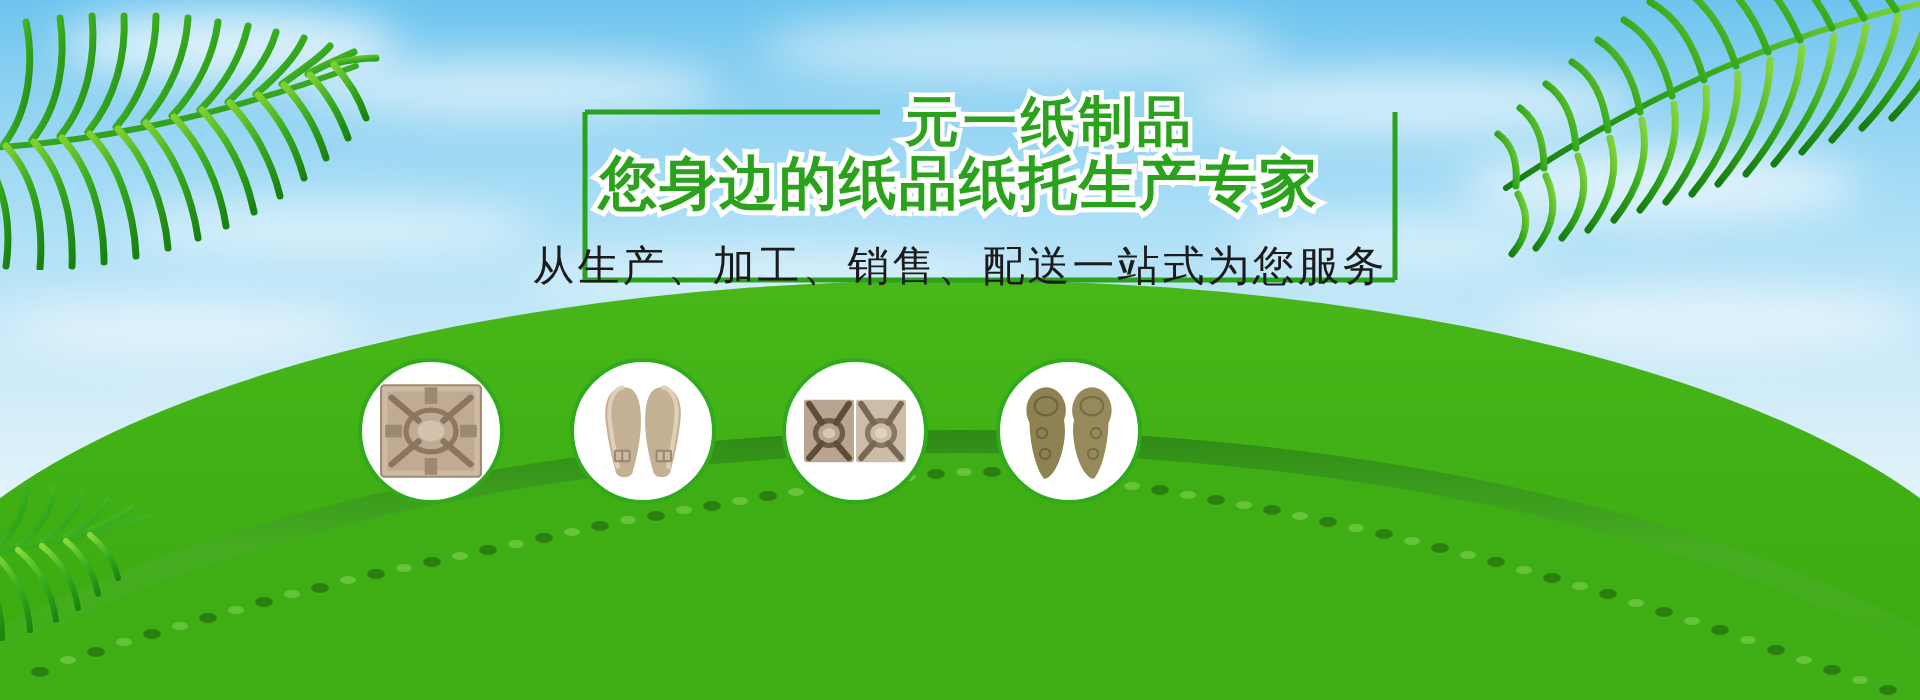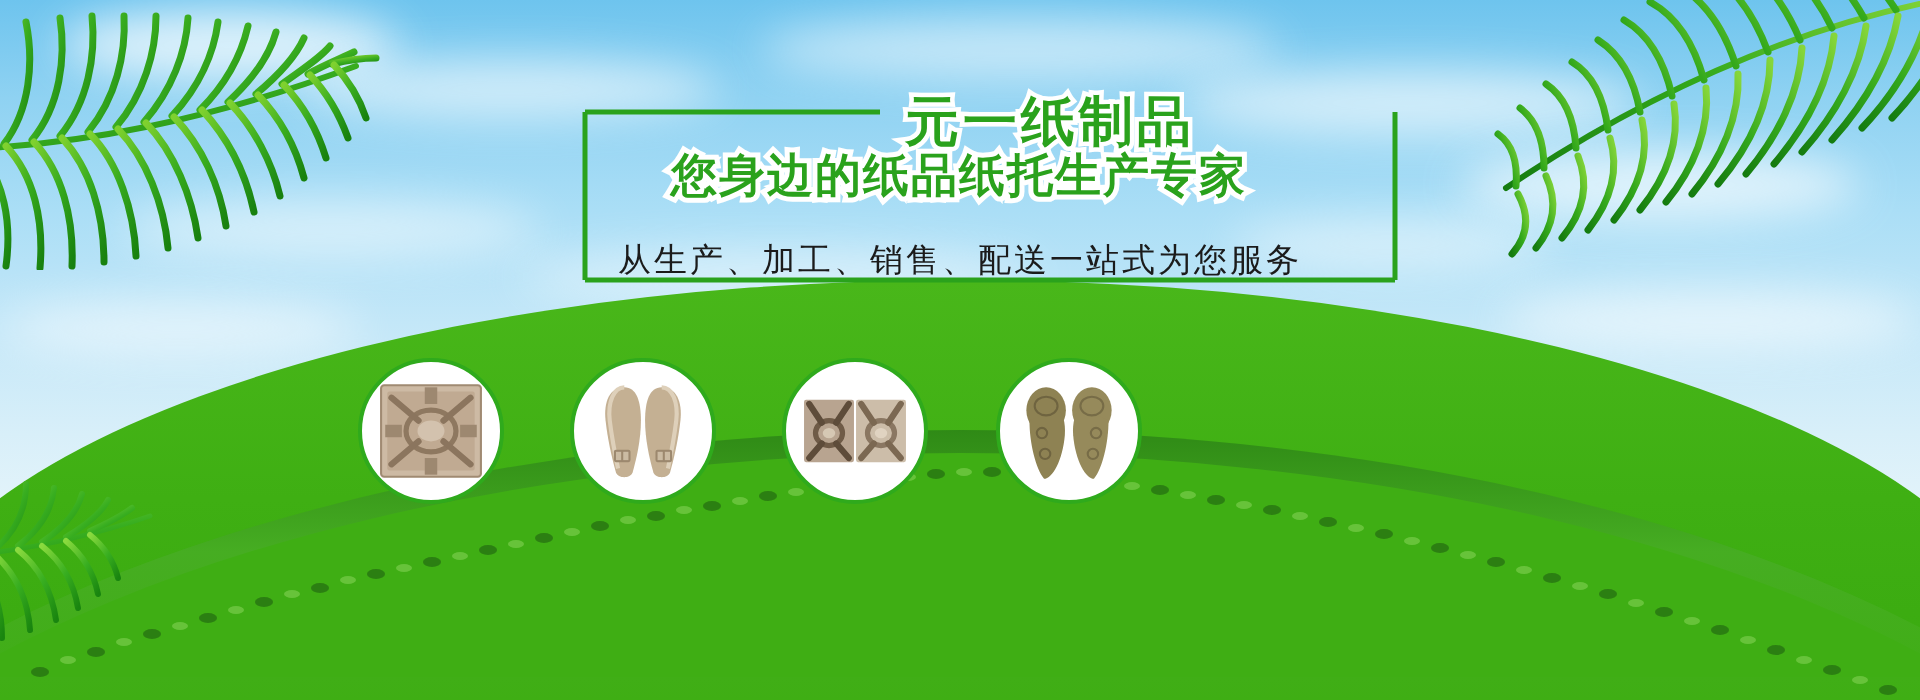--- a/index.html
+++ b/index.html
@@ -39,31 +39,31 @@
     font-size:54px;font-weight:bold;letter-spacing:4px;
     color:#2aa21c;
     transform:translateX(90px);
     -webkit-text-stroke:9px #ffffff;
     paint-order:stroke fill;
     font-family:"DejaVu Sans","Liberation Sans",sans-serif;
   }
   .title2{
     position:absolute;left:0;top:145px;width:1920px;
     text-align:center;
-    font-size:46px;font-weight:bold;letter-spacing:2px;
+    font-size:58px;font-weight:bold;letter-spacing:2px;
     color:#2aa21c;
     transform:translateX(-1px);
     -webkit-text-stroke:10px #ffffff;
     paint-order:stroke fill;
     font-family:"DejaVu Sans","Liberation Sans",sans-serif;
   }
   .subtitle{
     position:absolute;left:0;top:238px;width:1920px;
     text-align:center;
-    font-size:33px;letter-spacing:3px;
+    font-size:42px;letter-spacing:3px;
     color:#1b1b1b;
     font-family:"DejaVu Sans","Liberation Sans",sans-serif;
   }
 
   
   .circles{position:absolute;left:0;top:0;width:1920px;height:700px;}
   .pcircle{
     position:absolute;
     width:146px;height:146px;border-radius:50%;
     background:#ffffff;

